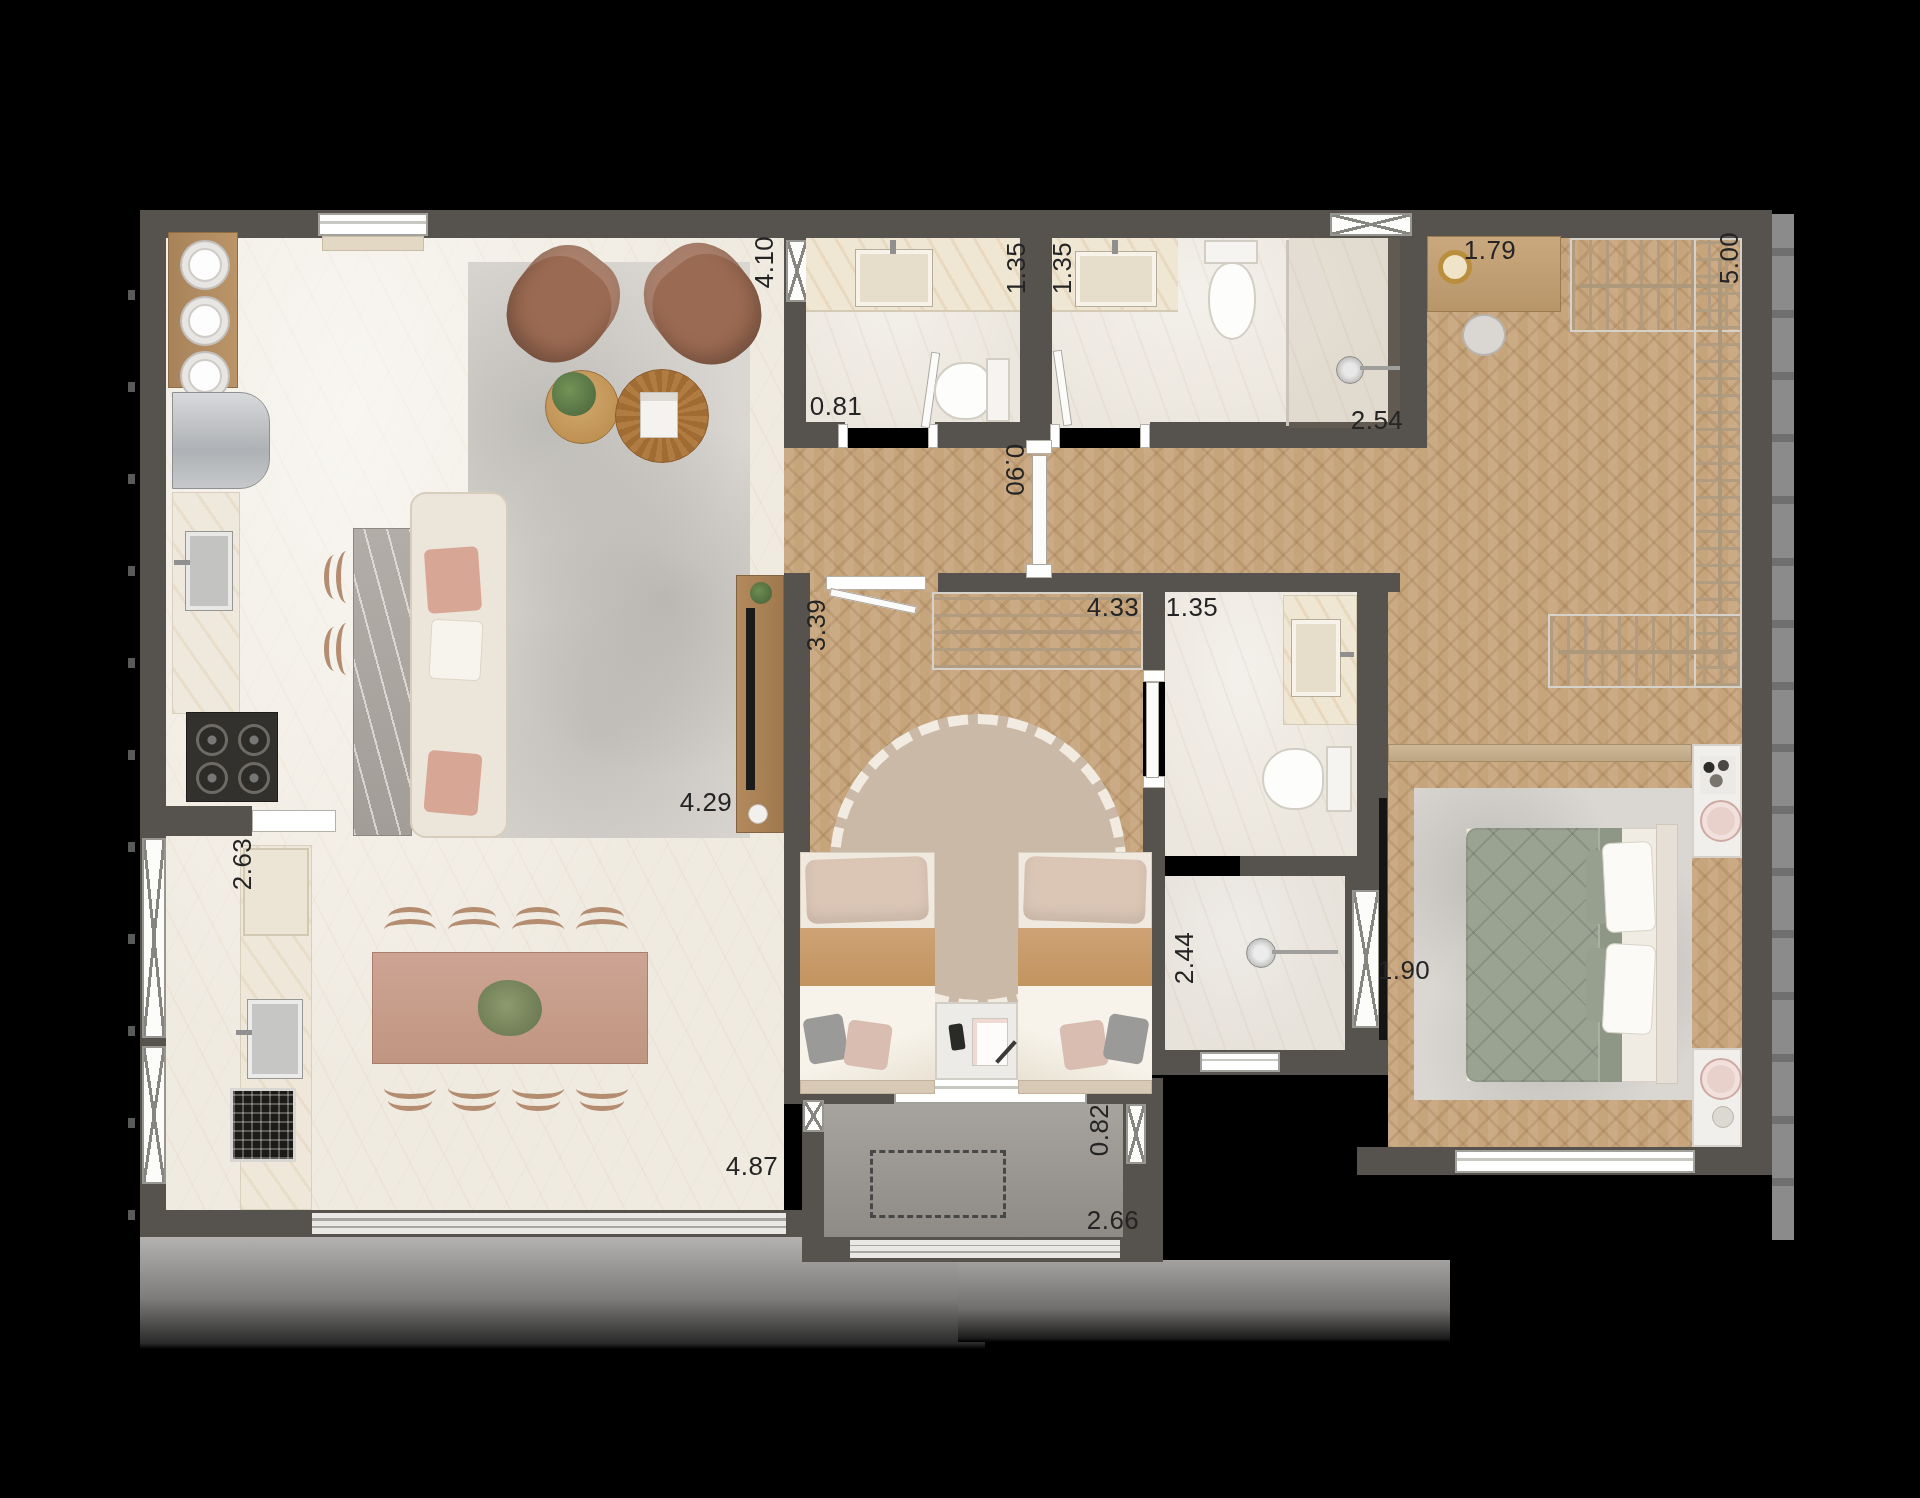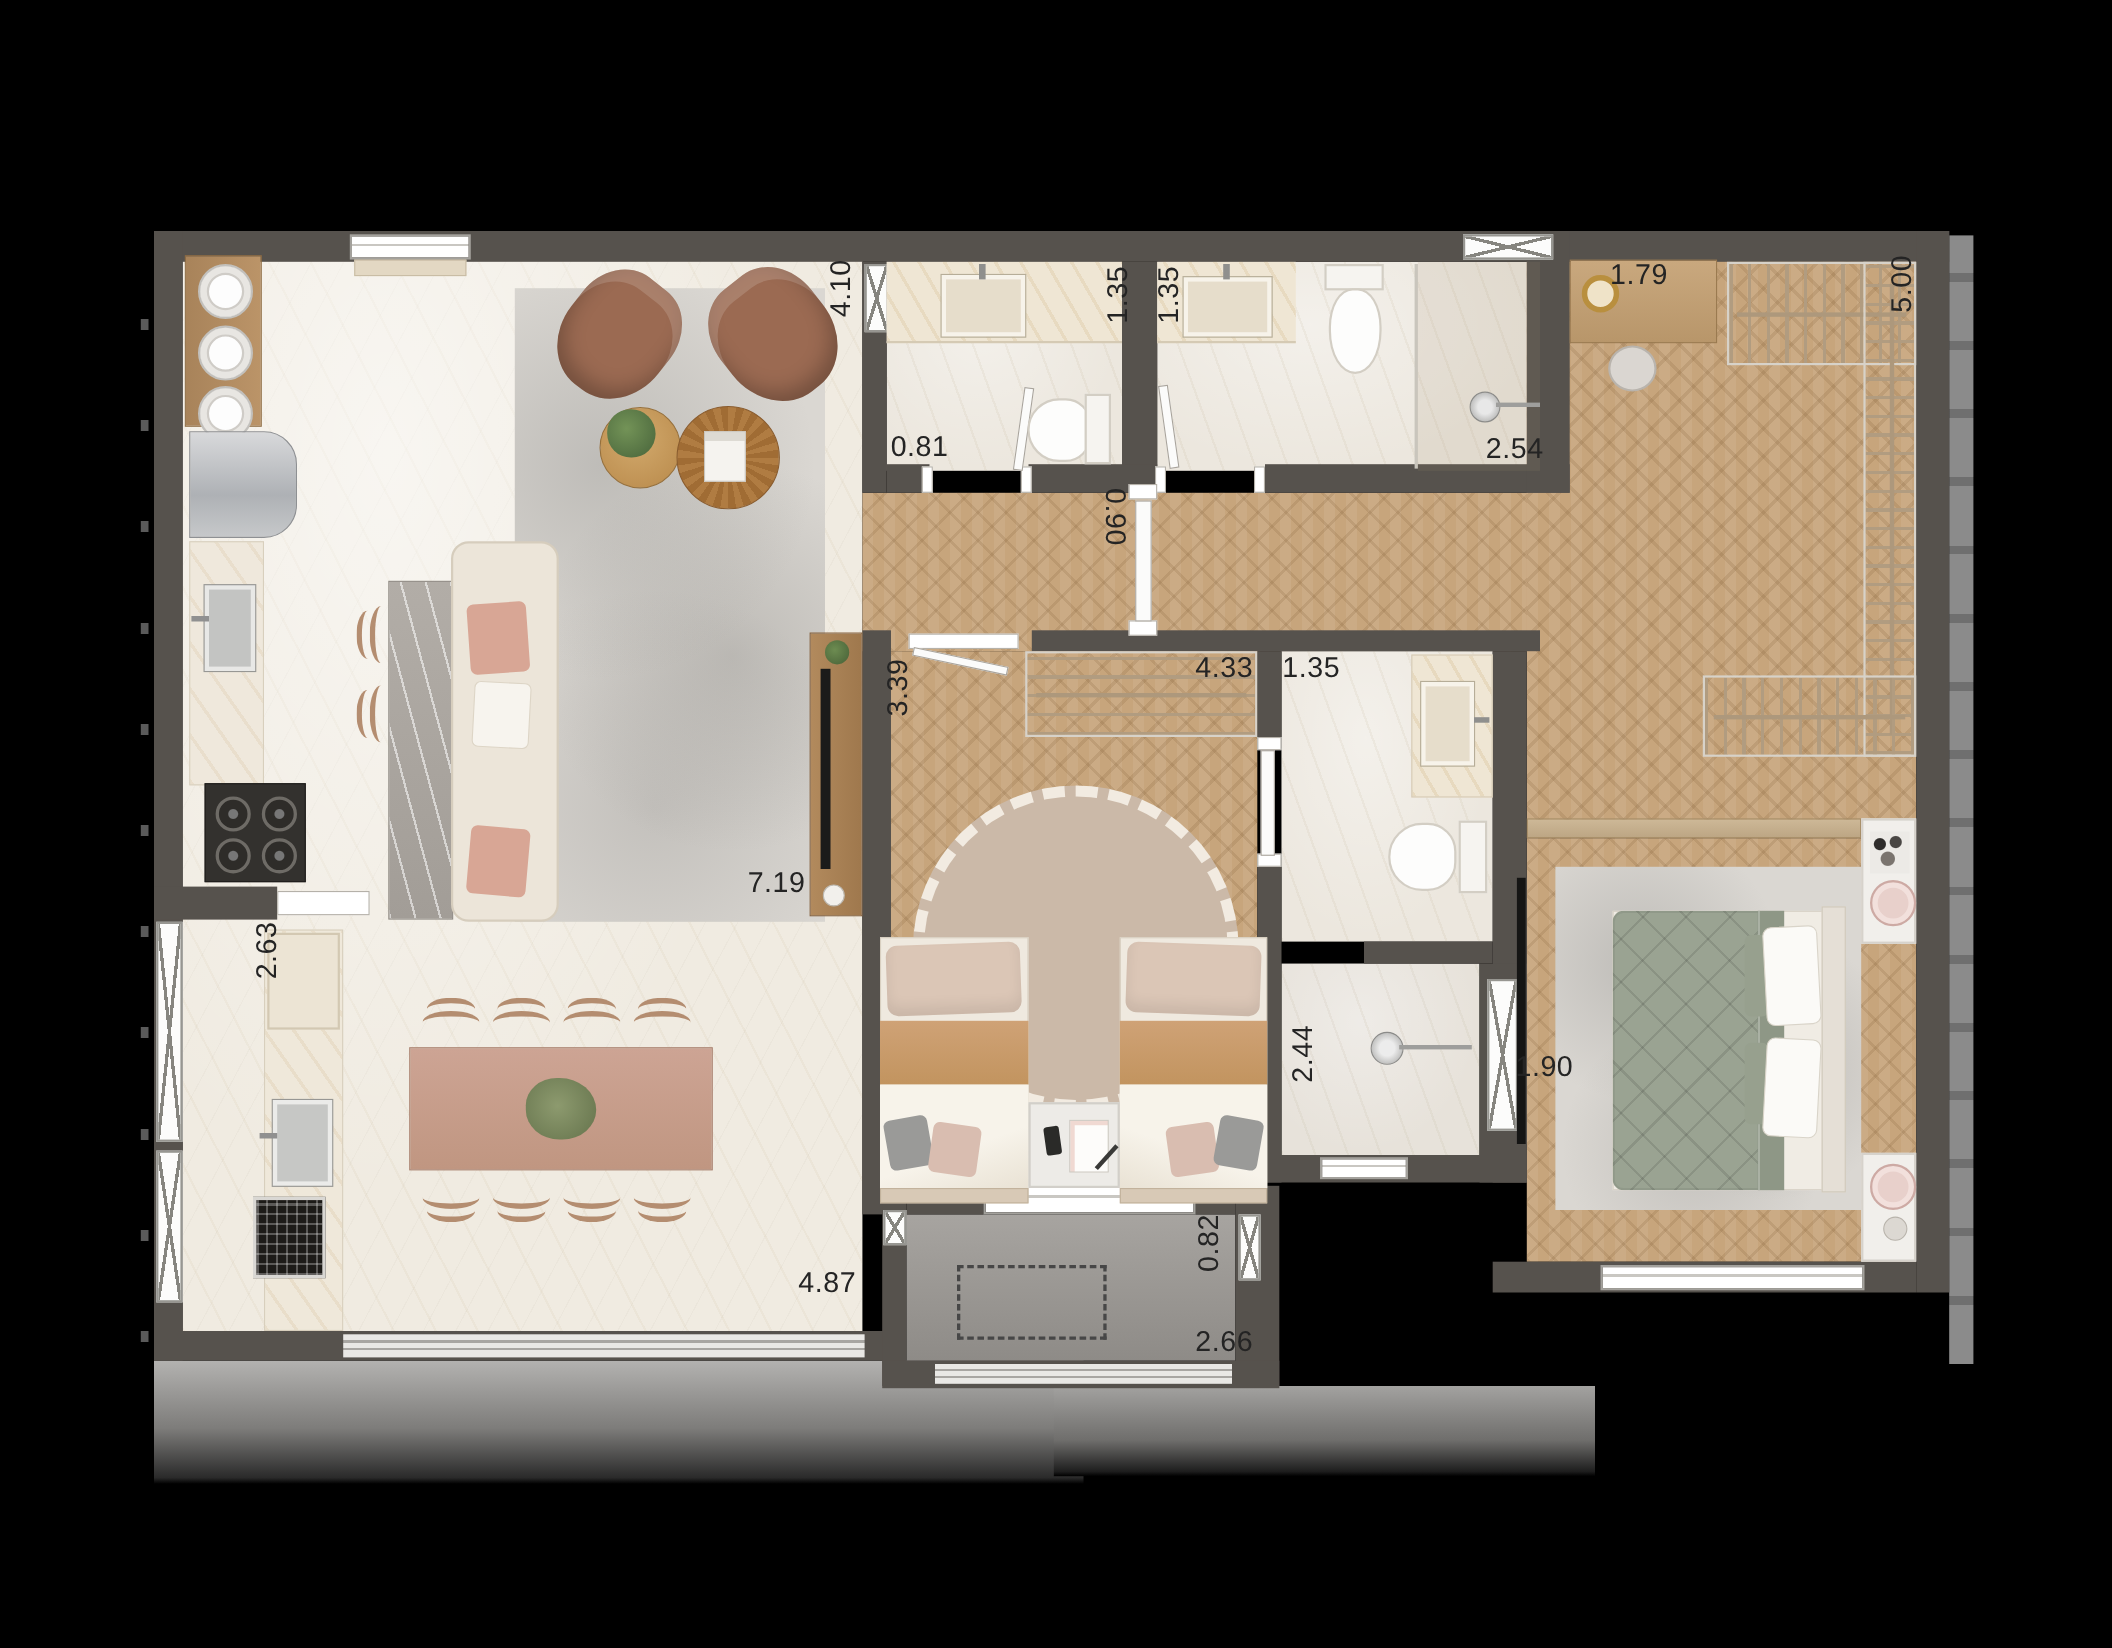--- a/index.html
+++ b/index.html
@@ -309,26 +309,26 @@
   <div class="abs" style="left:1379px;top:798px;width:8px;height:242px;background:#151514;"></div>
 
   <div class="abs" style="left:870px;top:1150px;width:136px;height:68px;border:3px dashed #474747;box-sizing:border-box;"></div>
 
   <div class="lbl v" style="left:764px;top:262px;">4.10</div>
   <div class="lbl v" style="left:1016px;top:268px;">1.35</div>
   <div class="lbl v" style="left:1062px;top:268px;">1.35</div>
   <div class="lbl" style="left:1490px;top:250px;">1.79</div>
   <div class="lbl v" style="left:1729px;top:258px;">5.00</div>
   <div class="lbl" style="left:836px;top:406px;">0.81</div>
-  <div class="lbl" style="left:1377px;top:408px;">2.54</div>
+  <div class="lbl" style="left:1377px;top:420px;">2.54</div>
   <div class="lbl vcw" style="left:1014px;top:470px;">0.90</div>
   <div class="lbl v" style="left:816px;top:625px;">3.39</div>
   <div class="lbl" style="left:1113px;top:607px;">4.33</div>
   <div class="lbl" style="left:1192px;top:607px;">1.35</div>
-  <div class="lbl" style="left:706px;top:802px;">7.19</div>
+  <div class="lbl" style="left:706px;top:802px;">4.29</div>
   <div class="lbl v" style="left:242px;top:864px;">2.63</div>
   <div class="lbl v" style="left:1184px;top:958px;">2.44</div>
   <div class="lbl" style="left:1404px;top:970px;">1.90</div>
   <div class="lbl" style="left:752px;top:1166px;">4.87</div>
   <div class="lbl v" style="left:1099px;top:1130px;">0.82</div>
   <div class="lbl" style="left:1113px;top:1220px;">2.66</div>
 
 </div>
 
 </body></html>

